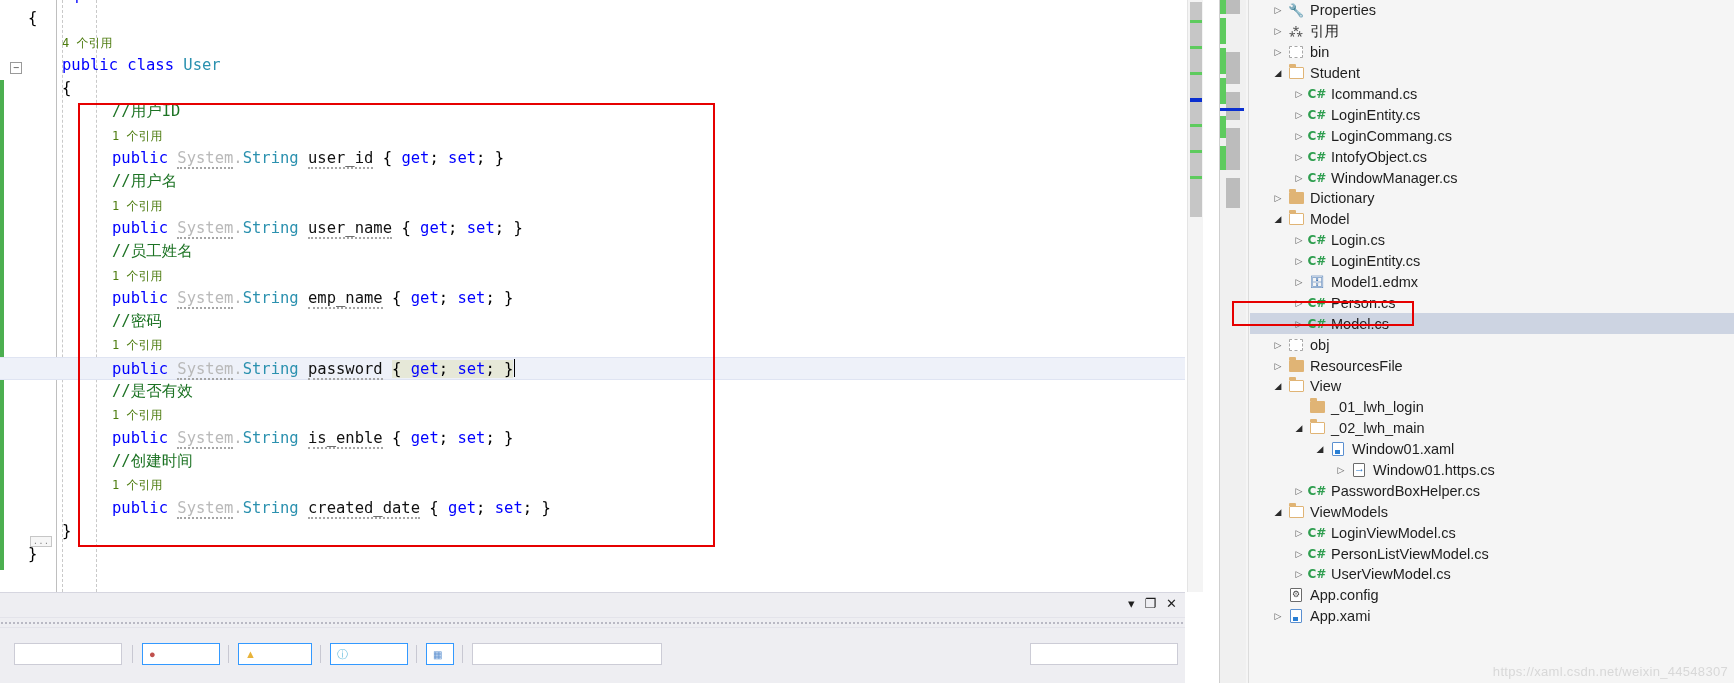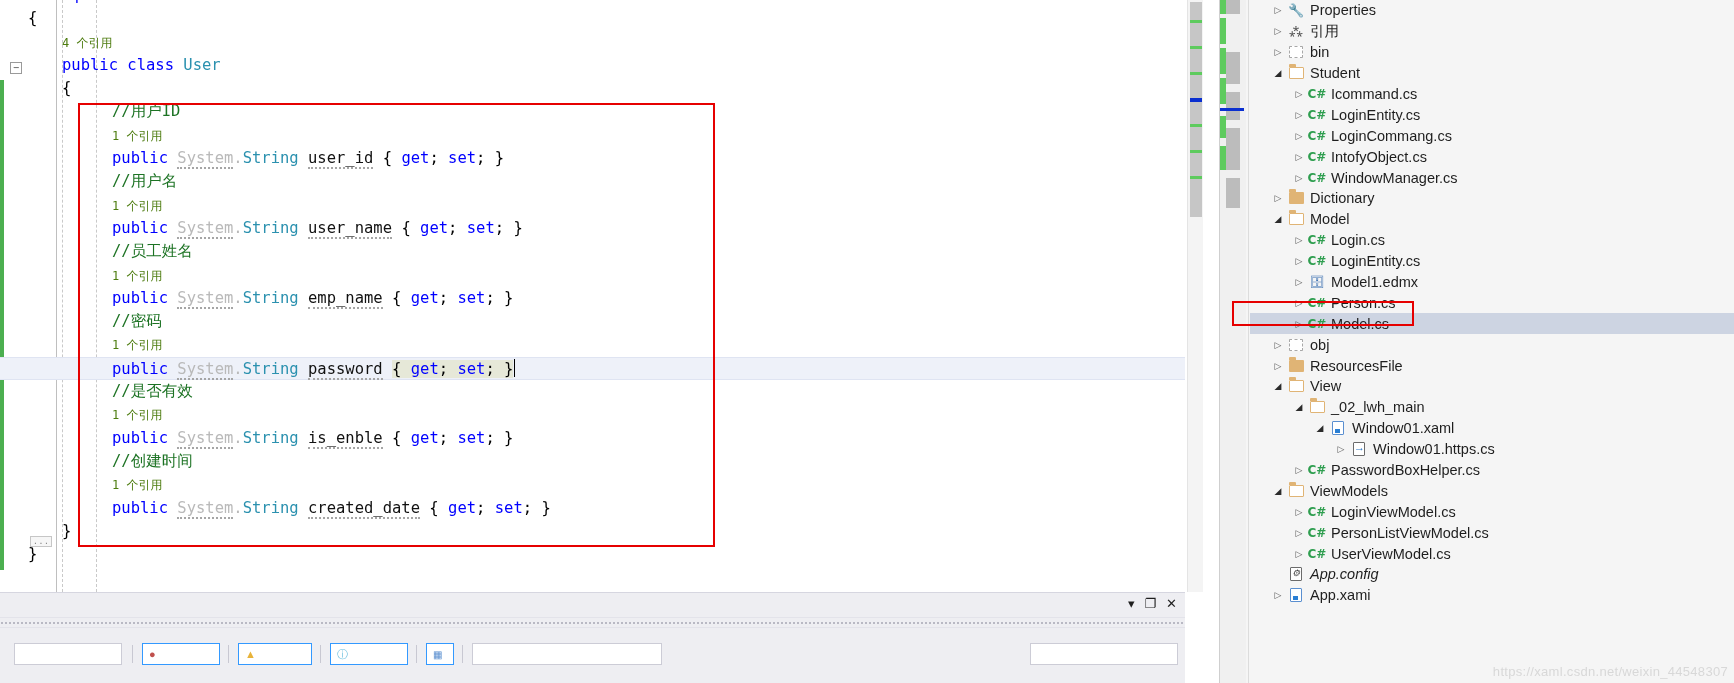--- a/index.html
+++ b/index.html
@@ -444,20 +444,27 @@
           <span class="tlabel">ResourcesFile</span>
         </div>
         <div class="tnode" style="padding-left: 21px;">
           <span class="arrow open">◢</span>
           <span class="ticon">
             <span class="ic-folder-open"></span>
           </span>
           <span class="tlabel">View</span>
         </div>
         <div class="tnode" style="padding-left: 42px;">
+          <span class="arrow none">▷</span>
+          <span class="ticon">
+            <span class="ic-folder"></span>
+          </span>
+          <span class="tlabel">_01_lwh_login</span>
+        </div>
+        <div class="tnode" style="padding-left: 42px;">
           <span class="arrow open">◢</span>
           <span class="ticon">
             <span class="ic-folder-open"></span>
           </span>
           <span class="tlabel">_02_lwh_main</span>
         </div>
         <div class="tnode" style="padding-left: 63px;">
           <span class="arrow open">◢</span>
           <span class="ticon">
             <span class="ic-xaml"></span>
@@ -499,21 +506,21 @@
           </span>
           <span class="tlabel">PersonListViewModel.cs</span>
         </div>
         <div class="tnode" style="padding-left: 42px;">
           <span class="arrow">▷</span>
           <span class="ticon">
             <span class="ic-cs">C#</span>
           </span>
           <span class="tlabel">UserViewModel.cs</span>
         </div>
-        <div class="tnode" style="padding-left: 21px; font-style: italic;">
+        <div class="tnode" style="padding-left: 21px;">
           <span class="arrow none">▷</span>
           <span class="ticon">
             <span class="ic-config"></span>
           </span>
           <span class="tlabel">App.config</span>
         </div>
         <div class="tnode" style="padding-left: 21px;">
           <span class="arrow">▷</span>
           <span class="ticon">
             <span class="ic-xaml"></span>

